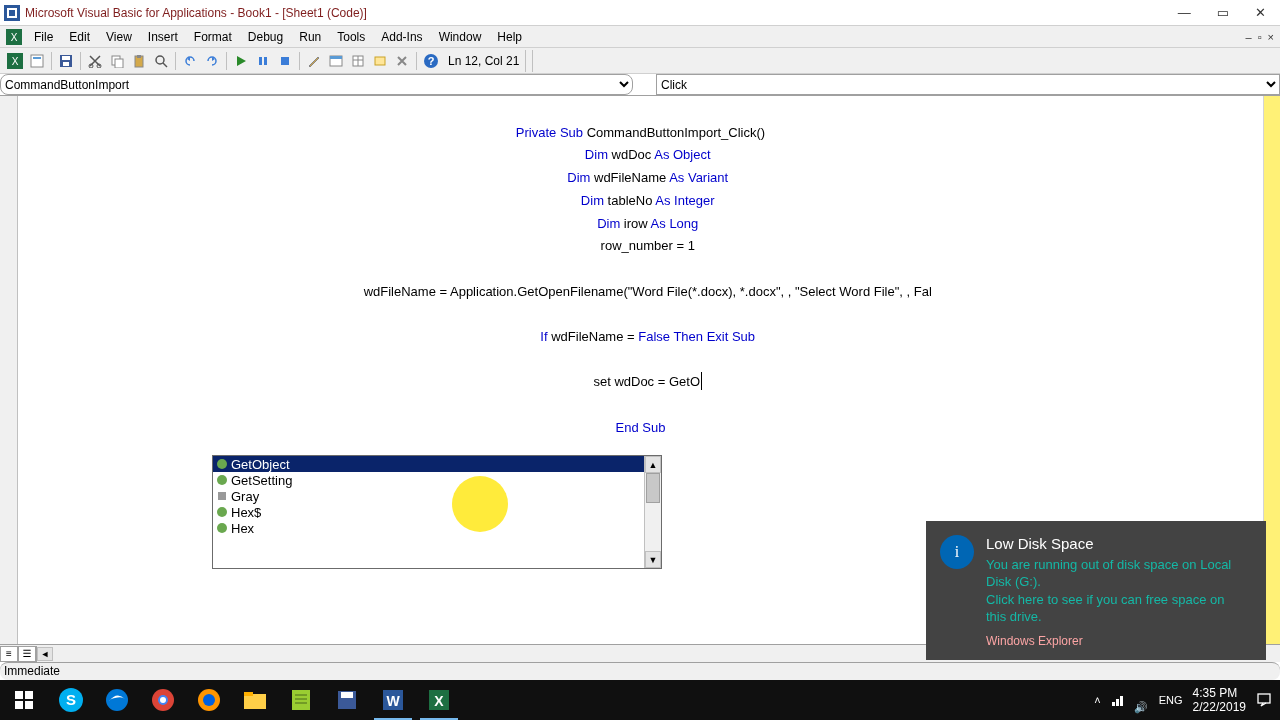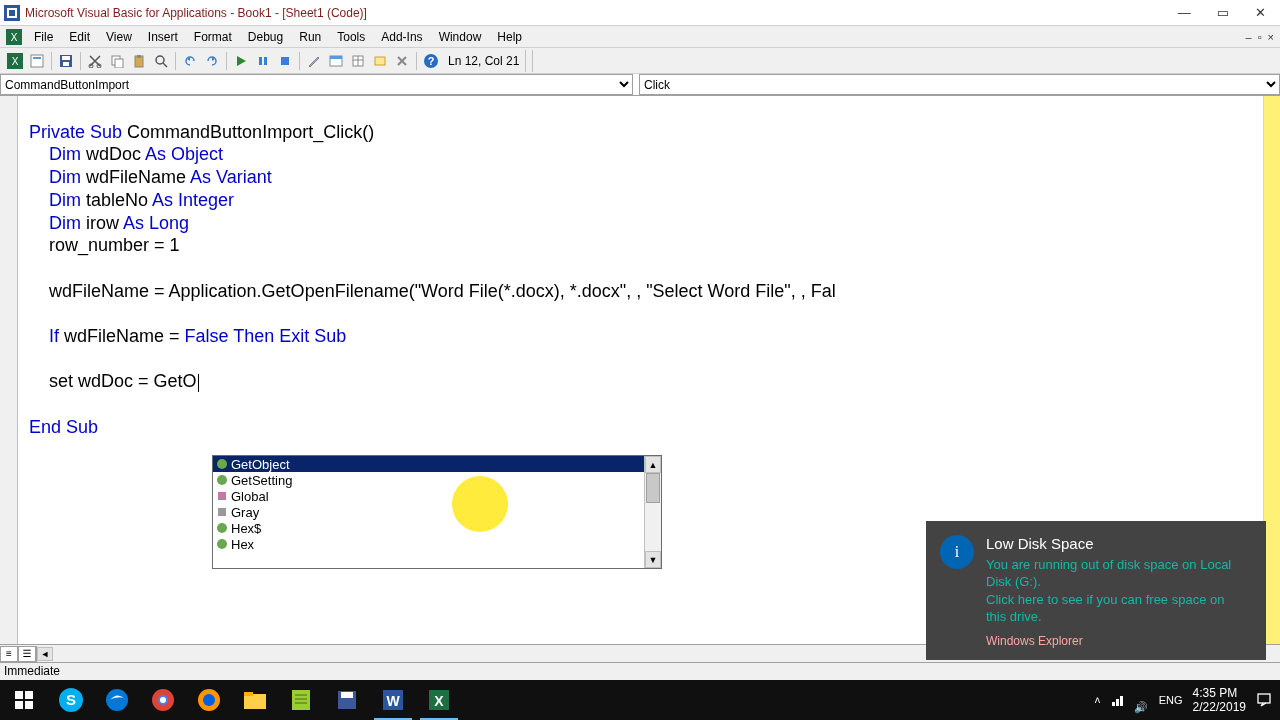--- a/index.html
+++ b/index.html
@@ -15,35 +15,35 @@
 .menubar .micon { width:16px; height:16px; margin:0 4px; }
 .mdiright { margin-left:auto; display:flex; gap:6px; margin-right:4px; }
 .mdiright span { font-size:11px; color:#333; cursor:pointer; }
 .toolbar { height:26px; display:flex; align-items:center; background:#f0f0f0; border-bottom:1px solid #d0d0d0; padding:0 4px; font-size:11px; }
 .tbtn { width:22px; height:22px; display:flex; align-items:center; justify-content:center; cursor:pointer; }
 .tsep { width:1px; height:18px; background:#c0c0c0; margin:0 3px; }
 .cursorpos { margin-left:6px; color:#000; font-size:12px; }
 .tgrip { width:8px; height:22px; margin-left:6px; border-left:1px solid #c0c0c0; border-right:1px solid #c0c0c0; }
 .dropbar { height:22px; display:flex; border-bottom:1px solid #a0a0a0; }
 .dropbar select { font-size:12px; height:21px; border:1px solid #a0a0a0; background:#fff; }
-.dropbar .objbox { width:633px; }
-.dropbar .procbox { flex:1; margin-left:6px; }
+.dropbar .objbox { width:633px;border-radius:8px; }
+.dropbar .procbox { flex:1; margin-left:23px; }
 .codewrap { position:relative; height:548px; background:#fff; display:flex; }
 .codemargin { width:18px; background:#f0f0f0; border-right:1px solid #c0c0c0; }
-.codearea { flex:1; padding:4px 11px; font-family:Consolas,"Courier New",monospace; font-size:18px; line-height:21.7px; white-space:pre; color:#000; overflow:hidden; position:relative; }
+.codearea { flex:1; padding:4px 30px; font-family:Consolas,"Courier New",monospace; font-size:13px; line-height:21.7px; white-space:pre; color:#000; overflow:hidden; position:relative;text-align:center; }
 .kw { color:#0000cc; }
 .caret { display:inline-block; width:1px; height:18px; background:#000; vertical-align:text-bottom; margin-left:1px; }
 .vscrollbar { width:17px; background:#f0f0f0; border-left:1px solid #d4d4d4; position:relative; }
 .vscrollbar .yellowbar { position:absolute; top:0; bottom:0; left:0; right:0; background:#fff176; }
 .splitgrip { position:absolute; top:0; right:0; width:17px; height:8px; background:#d0d0d0; border:1px solid #a0a0a0; }
 .bottombar { height:18px; display:flex; align-items:center; border-top:1px solid #a0a0a0; background:#f0f0f0; }
 .bottombar .tgl { width:18px; height:16px; border:1px solid #a0a0a0; display:flex; align-items:center; justify-content:center; font-size:10px; cursor:pointer; background:#fff; }
 .bottombar .hscroll { flex:1; height:16px; background:#f0f0f0; border-left:1px solid #a0a0a0; display:flex; align-items:center; }
 .bottombar .hscroll .harrow { width:16px; height:14px; border:1px solid #c0c0c0; background:#e4e4e4; font-size:9px; display:flex; align-items:center; justify-content:center; }
-.immediate { height:18px; background:#f0f0f0; border-top:1px solid #a0a0a0; font-size:12px; padding:1px 4px; color:#000; }
+.immediate { height:18px; background:#f0f0f0; border-top:1px solid #a0a0a0; font-size:12px; padding:1px 4px; color:#000;border-radius:8px; }
 
 
 .intelli { position:absolute; left:212px; top:359px; width:450px; height:114px; background:#fff; border:1px solid #6b6b6b; font-size:13px; display:flex; }
 .intelli .list { flex:1; overflow:hidden; }
 .intelli .item { display:flex; align-items:center; height:16px; padding:0 2px; cursor:pointer; }
 .intelli .item.sel { background:#0a246a; color:#fff; }
 .intelli .iico { width:14px; height:14px; margin-right:2px; display:inline-flex; align-items:center; justify-content:center; }
 .intelli .scroll { width:17px; background:#f0f0f0; border-left:1px solid #c0c0c0; position:relative; }
 .intelli .scroll .sarrow { height:17px; background:#e4e4e4; border:1px solid #c0c0c0; font-size:9px; display:flex; align-items:center; justify-content:center; position:absolute; left:0; right:0; cursor:pointer; }
 .intelli .scroll .sthumb { position:absolute; left:1px; right:1px; top:17px; height:30px; background:#c8c8c8; border:1px solid #a0a0a0; }
@@ -272,28 +272,20 @@
           </span>
           <span>GetObject</span>
         </div>
       <div class="item">
           <span class="iico">
             <svg width="12" height="12">
               <circle cx="6" cy="6" r="5" fill="#6aa84f"></circle>
             </svg>
           </span>
           <span>GetSetting</span>
-        </div>
-      <div class="item">
-          <span class="iico">
-            <svg width="12" height="12">
-              <rect x="2" y="2" width="8" height="8" fill="#c27ba0"></rect>
-            </svg>
-          </span>
-          <span>Global</span>
         </div>
       <div class="item">
           <span class="iico">
             <svg width="12" height="12">
               <rect x="2" y="2" width="8" height="8" fill="#999"></rect>
             </svg>
           </span>
           <span>Gray</span>
         </div>
       <div class="item">

